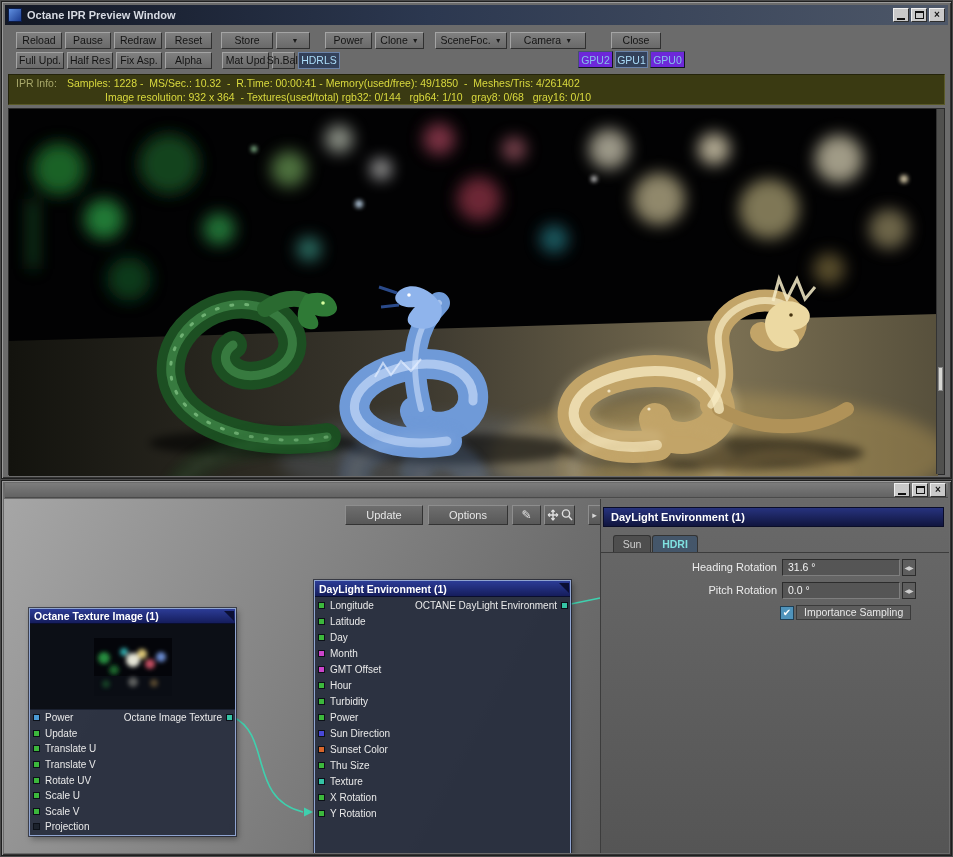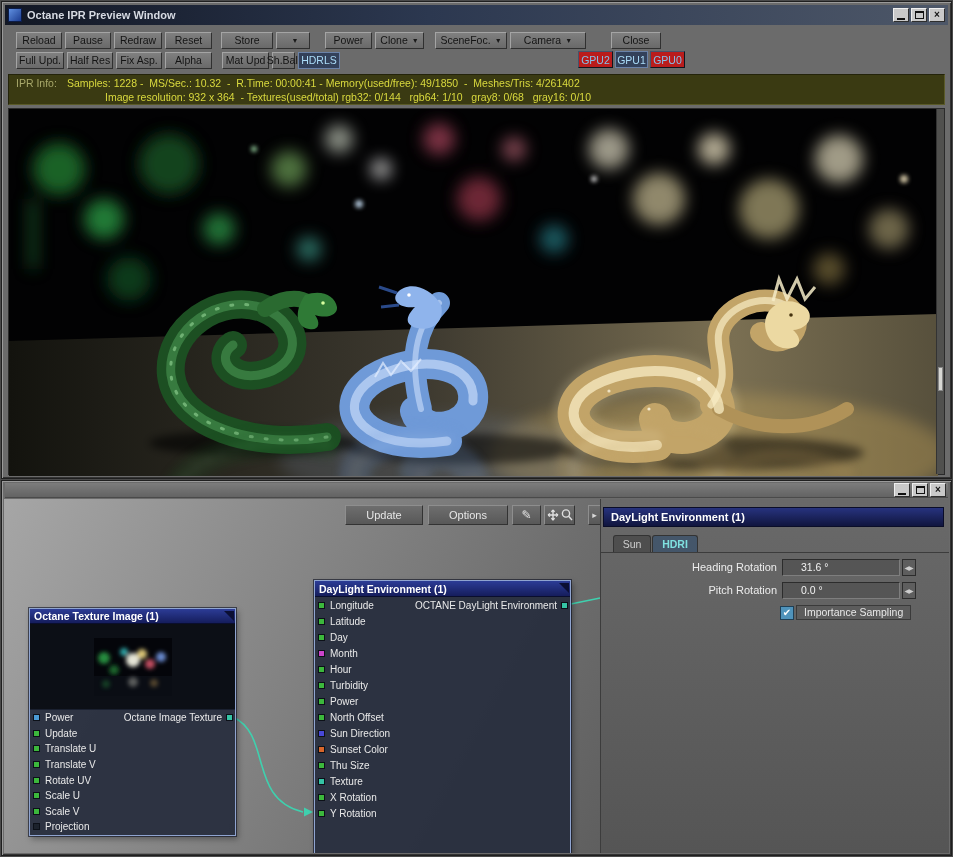--- a/index.html
+++ b/index.html
@@ -20,21 +20,21 @@
   .g-max{width:9px;height:8px;border:1px solid #111;border-top-width:2px;}
   .titlebar2{position:absolute;left:3px;top:2px;right:3px;height:15px;background:linear-gradient(180deg,#7c7c7c,#636363);display:flex;justify-content:flex-end;align-items:center;padding:0 2px;border-bottom:1px solid #4a4a4a;}
 
   
   .tb{position:absolute;display:flex;gap:3px;align-items:center;}
   .tb1{top:29px;left:14px;height:18px;}
   .tb2{top:49px;left:14px;right:14px;height:18px;}
   .btn{height:17px;background:linear-gradient(180deg,#808080,#696969);border:1px solid #303030;border-top-color:#a4a4a4;border-left-color:#a4a4a4;color:#141414;font-size:10.5px;display:flex;align-items:center;justify-content:center;padding:0 4px;white-space:nowrap;}
   .caret{font-size:7px;margin-left:4px;color:#1a1a1a;}
   .m6{margin-left:6px;} .m7{margin-left:7px;} .m12{margin-left:12px;} .m8{margin-left:8px;} .m22{margin-left:22px;}
-  .btn-dark{background:#b91c1c;border:1px solid #10151f;border-top-color:#45536b;border-left-color:#45536b;color:#86c0ea;}
+  .btn-dark{background:#6d28d9;border:1px solid #10151f;border-top-color:#45536b;border-left-color:#45536b;color:#86c0ea;}
   .btn-dark.active{background:#33415a;color:#aadcf8;border-color:#6a82a8;}
   .gpu-group{position:absolute;left:562px;top:0;display:flex;gap:2px;}
 
   
   .infobar{position:absolute;left:6px;top:72px;width:937px;height:31px;background:#3a3a12;border:1px solid #23230a;border-bottom-color:#5a5a28;border-right-color:#5a5a28;color:#d9d93e;font-size:10.5px;}
   .infobar .lbl{position:absolute;left:7px;top:2px;color:#a8a86a;}
   .il1{position:absolute;left:58px;top:2px;white-space:pre;}
   .il2{position:absolute;left:96px;top:16px;white-space:pre;}
 
   
@@ -72,21 +72,21 @@
   
   .panel{position:absolute;left:598px;top:18px;width:349px;bottom:2px;background:linear-gradient(180deg,#696969,#555);border-left:1px solid #3c3c3c;z-index:5;}
   .panel-header{position:absolute;left:2px;top:8px;width:341px;height:20px;background:linear-gradient(180deg,#27337e,#10153e);border:1px solid #0a0d28;color:#fff;font-size:11px;font-weight:bold;display:flex;align-items:center;padding:0 7px;}
   .tab{position:absolute;top:36px;height:17px;font-size:10.5px;display:flex;align-items:center;justify-content:center;border:1px solid #333;border-bottom:none;border-radius:3px 3px 0 0;}
   .tab-sun{left:12px;width:38px;background:#4e4e4e;color:#cfcfcf;}
   .tab-hdri{left:51px;width:46px;background:#44566a;color:#7fe0e0;font-weight:bold;}
   .tabline{position:absolute;left:0;right:0;top:53px;height:1px;background:#3c3c3c;}
   .fld{position:absolute;left:0;right:0;height:17px;}
   .fld-heading{top:60px;} .fld-pitch{top:83px;}
   .fld-label{position:absolute;left:0;width:176px;text-align:right;color:#ececec;font-size:11px;line-height:17px;}
-  .fld-value{position:absolute;left:181px;width:118px;height:17px;background:#555;border:1px solid #2c2c2c;border-bottom-color:#7e7e7e;border-right-color:#7e7e7e;color:#f2f2f2;font-size:10.5px;line-height:15px;padding:0 18px;}
+  .fld-value{position:absolute;left:181px;width:118px;height:17px;background:#555;border:1px solid #2c2c2c;border-bottom-color:#7e7e7e;border-right-color:#7e7e7e;color:#f2f2f2;font-size:10.5px;line-height:15px;padding:0 5px;}
   .fld-spin{position:absolute;left:301px;width:14px;height:17px;background:#5e5e5e;border:1px solid #2c2c2c;color:#ccc;font-size:6px;display:flex;align-items:center;justify-content:center;}
   .check-row{position:absolute;left:179px;top:106px;display:flex;gap:2px;align-items:center;}
   .checkbox{width:14px;height:14px;background:#4f93bb;border:1px solid #1f3f55;color:#fff;font-size:10px;display:flex;align-items:center;justify-content:center;}
   .check-label{height:15px;background:#5c5c5c;border:1px solid #3a3a3a;color:#e8e8e8;font-size:10.5px;line-height:13px;padding:0 7px;}
 </style>
 </head>
 <body>
 
 <div class="screen">
 
@@ -386,34 +386,34 @@
             </div>
             <div class="node-row">
               <span class="port-in" style="background: rgb(60, 184, 60);"></span>
               <span class="row-label">Day</span>
             </div>
             <div class="node-row">
               <span class="port-in" style="background: rgb(204, 68, 204);"></span>
               <span class="row-label">Month</span>
             </div>
             <div class="node-row">
+              <span class="port-in" style="background: rgb(204, 68, 204);"></span>
+              <span class="row-label">GMT Offset</span>
+            </div>
+            <div class="node-row">
               <span class="port-in" style="background: rgb(60, 184, 60);"></span>
               <span class="row-label">Hour</span>
             </div>
             <div class="node-row">
               <span class="port-in" style="background: rgb(60, 184, 60);"></span>
               <span class="row-label">Turbidity</span>
             </div>
             <div class="node-row">
               <span class="port-in" style="background: rgb(60, 184, 60);"></span>
               <span class="row-label">Power</span>
-            </div>
-            <div class="node-row">
-              <span class="port-in" style="background: rgb(60, 184, 60);"></span>
-              <span class="row-label">North Offset</span>
             </div>
             <div class="node-row">
               <span class="port-in" style="background: rgb(72, 72, 216);"></span>
               <span class="row-label">Sun Direction</span>
             </div>
             <div class="node-row">
               <span class="port-in" style="background: rgb(216, 102, 42);"></span>
               <span class="row-label">Sunset Color</span>
             </div>
             <div class="node-row">

